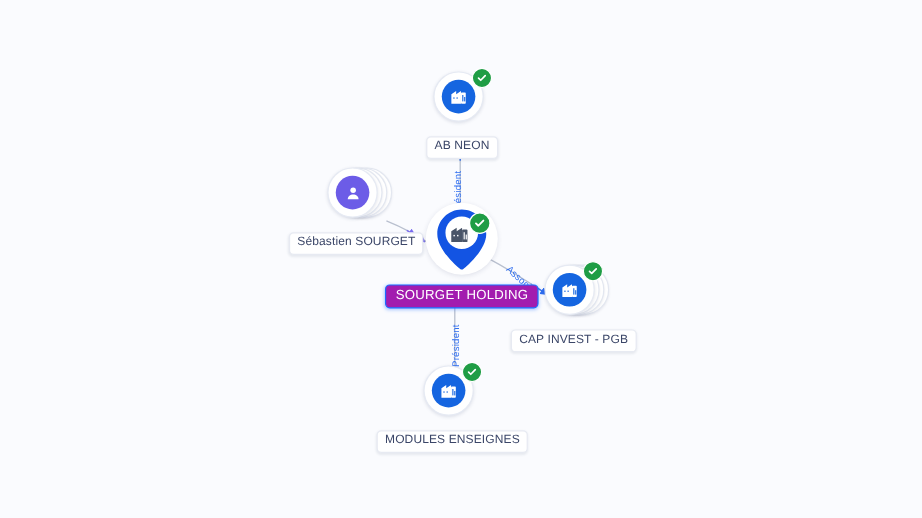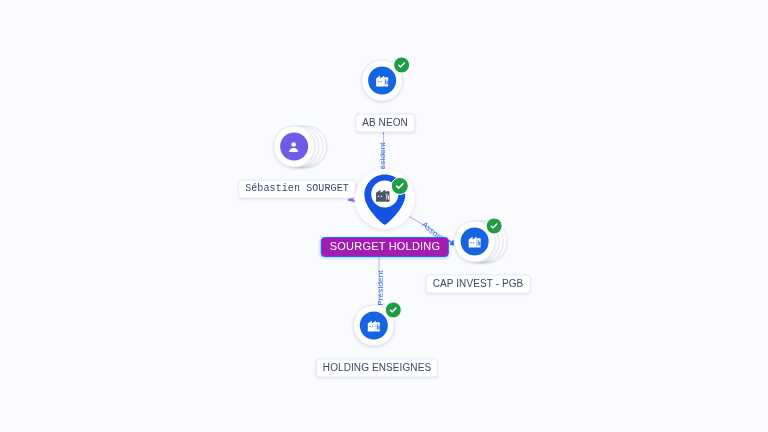--- a/index.html
+++ b/index.html
@@ -169,21 +169,21 @@
       </div>
       <div class="badge" style="right:-1px;top:1px;">
         <svg width="9" height="9" viewBox="0 0 12 12">
           <path d="M2.2 6.2 L4.6 8.5 L9.6 3.4" stroke="#ffffff" stroke-width="1.9" fill="none" stroke-linecap="round" stroke-linejoin="round"></path>
         </svg>
       </div>
     </div>
     <div class="node-label">AB NEON</div>
   </div>
 
-  <div class="node" style="left:297px;top:160px;font-family:Liberation Mono, monospace;">
+  <div class="node" style="left:297px;top:174px;">
     <div class="node-art">
       <div class="stack s1"></div>
       <div class="stack s2"></div>
       <div class="stack s3"></div>
       <div class="disc">
         <div class="disc-inner person">
           <svg width="15" height="15" viewBox="0 0 24 24">
             <circle cx="12" cy="8" r="3.7" fill="#ffffff"></circle>
             <path d="M4.8 20c0-4 3.3-6.4 7.2-6.4S19.2 16 19.2 20z" fill="#ffffff"></path>
           </svg>
@@ -261,16 +261,16 @@
             <rect x="9.4" y="13" width="1.6" height="1.6" fill="#1565e0"></rect>
           </svg>
         </div>
       </div>
       <div class="badge" style="right:-1px;top:1px;">
         <svg width="9" height="9" viewBox="0 0 12 12">
           <path d="M2.2 6.2 L4.6 8.5 L9.6 3.4" stroke="#ffffff" stroke-width="1.9" fill="none" stroke-linecap="round" stroke-linejoin="round"></path>
         </svg>
       </div>
     </div>
-    <div class="node-label">HOLDING ENSEIGNES</div>
+    <div class="node-label">MODULES ENSEIGNES</div>
   </div>
 
 </div>
 
 </body></html>

